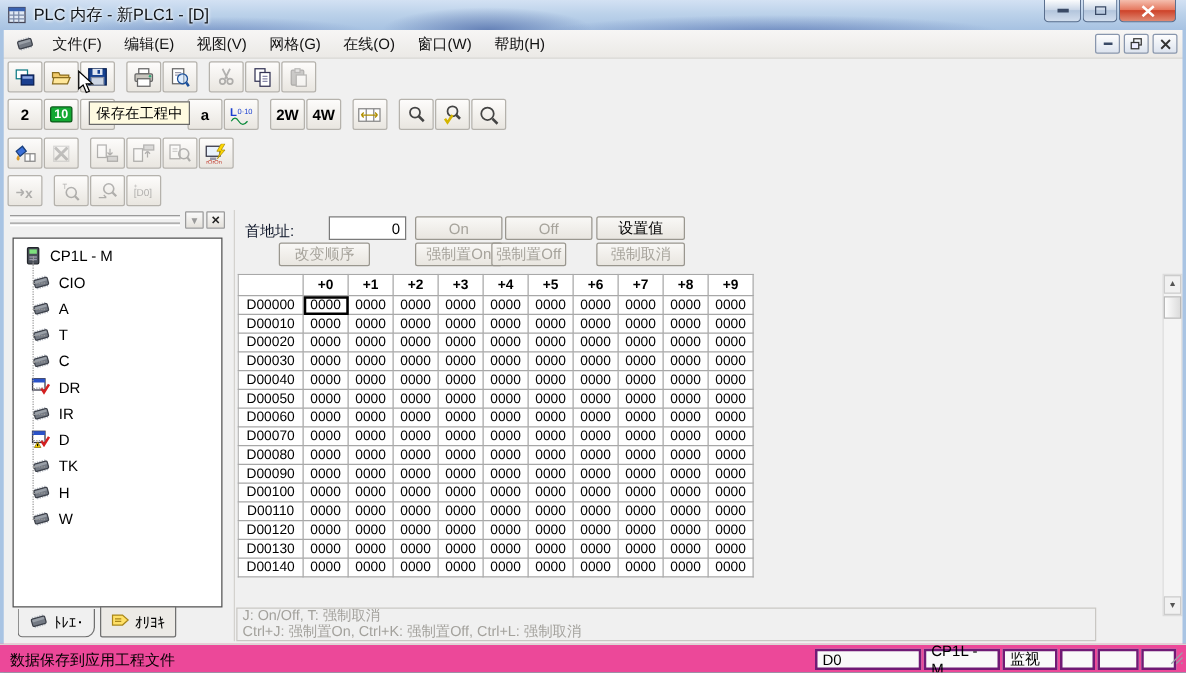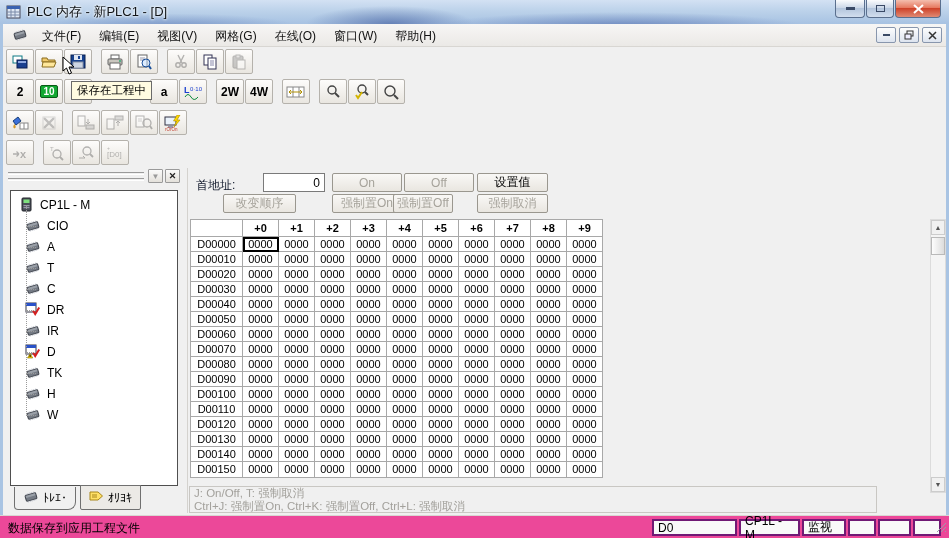--- a/index.html
+++ b/index.html
@@ -876,33 +876,20 @@
             <td>0000</td>
             <td>0000</td>
             <td>0000</td>
             <td>0000</td>
             <td>0000</td>
             <td>0000</td>
             <td>0000</td>
             <td>0000</td>
             <td>0000</td>
           </tr>
-          <tr class="partial">
-            <th class="rowhdr">D00150</th>
-            <td>0000</td>
-            <td>0000</td>
-            <td>0000</td>
-            <td>0000</td>
-            <td>0000</td>
-            <td>0000</td>
-            <td>0000</td>
-            <td>0000</td>
-            <td>0000</td>
-            <td>0000</td>
-          </tr>
         </tbody>
       </table>
   </div>
 
   <div id="vscroll">
     <div class="sb-btn" id="sb-up">▲</div>
     <div id="sb-thumb"></div>
     <div class="sb-btn" id="sb-down">▼</div>
   </div>
 

